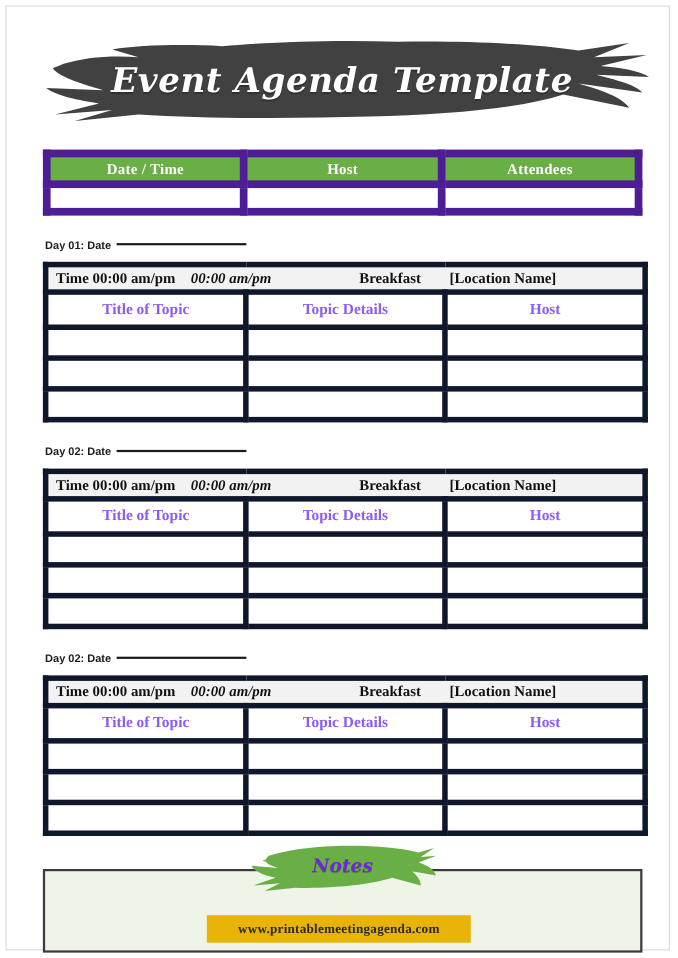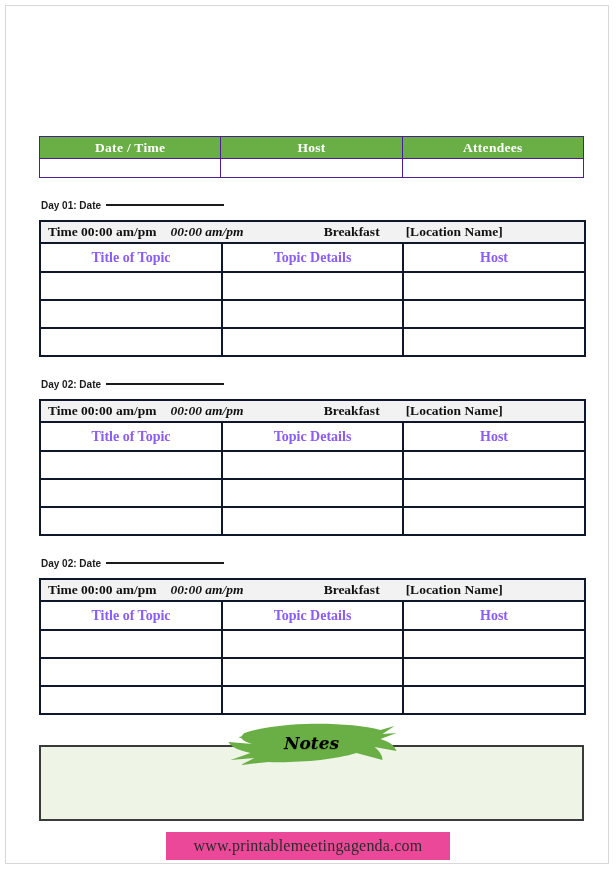--- a/index.html
+++ b/index.html
@@ -66,31 +66,31 @@
     box-sizing: border-box;
   }
 
   
   table.grid {
     border-collapse: collapse;
     width: 545px;
     table-layout: fixed;
   }
   table.grid td {
-    border: 2px solid #0f172a;
+    border: 5px solid #0f172a;
     padding: 0;
   }
 
   .topbar {
     width: 545px;
     border-collapse: collapse;
     table-layout: fixed;
   }
   .topbar td {
-    border: 1px solid #4c1d95;
+    border: 7px solid #4c1d95;
     padding: 0;
   }
   .topbar .hd {
     background: #6aae46;
     color: #ffffff;
     font-weight: bold;
     font-size: 13.5px;
     text-align: center;
     height: 21px;
     letter-spacing: 0.3px;
@@ -159,21 +159,21 @@
     z-index: 3;
   }
   .notes-badge svg { position: absolute; left: 0; top: 0; }
   .notes-badge .label {
     position: absolute;
     left: 0; top: 0;
     width: 175px; height: 52px;
     display: flex;
     align-items: center;
     justify-content: center;
-    color: #000000;
+    color: #6d28d9;
     font-family: "DejaVu Serif", serif;
     font-style: italic;
     font-weight: bold;
     font-size: 17px;
     text-shadow: 0 1px 0 rgba(0,0,0,0.18);
   }
   .notes-box {
     width: 545px;
     height: 76px;
     border: 2px solid #3a3a3a;
@@ -183,32 +183,49 @@
 
   .footer {
     position: absolute;
     left: 0;
     width: 604px;
     top: 826px;
     display: flex;
     justify-content: center;
   }
   .footer .band {
-    background: #ec4899;
+    background: #eab308;
     color: #2b2b2b;
-    font-size: 16px;
+    font-size: 12px;
     padding: 5px 28px;
     letter-spacing: 0.2px;
+    font-weight: bold;
   }
 </style>
 </head>
 <body>
 
 <div class="page">
 
+  <div class="title-wrap">
+    <svg width="604" height="92" viewBox="0 0 604 92">
+      <path fill="#414141" d="
+        M52,30 C70,24 96,22 120,24 L96,17 C120,13 160,12 196,14
+        C240,10 300,8 356,10 C420,9 480,12 520,18
+        L566,11 L534,24 L582,22 L540,32
+        C566,34 578,38 584,42 L536,40 C560,46 572,50 578,56
+        L520,48 C548,56 560,62 566,70 L506,58
+        C470,70 404,76 330,78 C260,80 180,80 120,76
+        L62,82 L96,72 L44,76 L84,66
+        C58,62 44,58 36,52 L88,54 C60,46 46,40 42,34 Z"></path>
+      <path fill="#414141" d="M58,36 C78,33 104,32 128,33 L92,40 C72,40 62,39 58,36 Z"></path>
+      <path fill="#414141" d="M50,58 C74,55 104,54 132,55 L90,62 C68,62 56,61 50,58 Z"></path>
+    </svg>
+    <div class="title-text">Event Agenda Template</div>
+  </div>
 
   <div class="inner" style="top:130px;">
 
     <table class="topbar">
       <tbody>
           <tr>
         <td class="hd">Date / Time</td>
         <td class="hd">Host</td>
         <td class="hd">Attendees</td>
       </tr>

